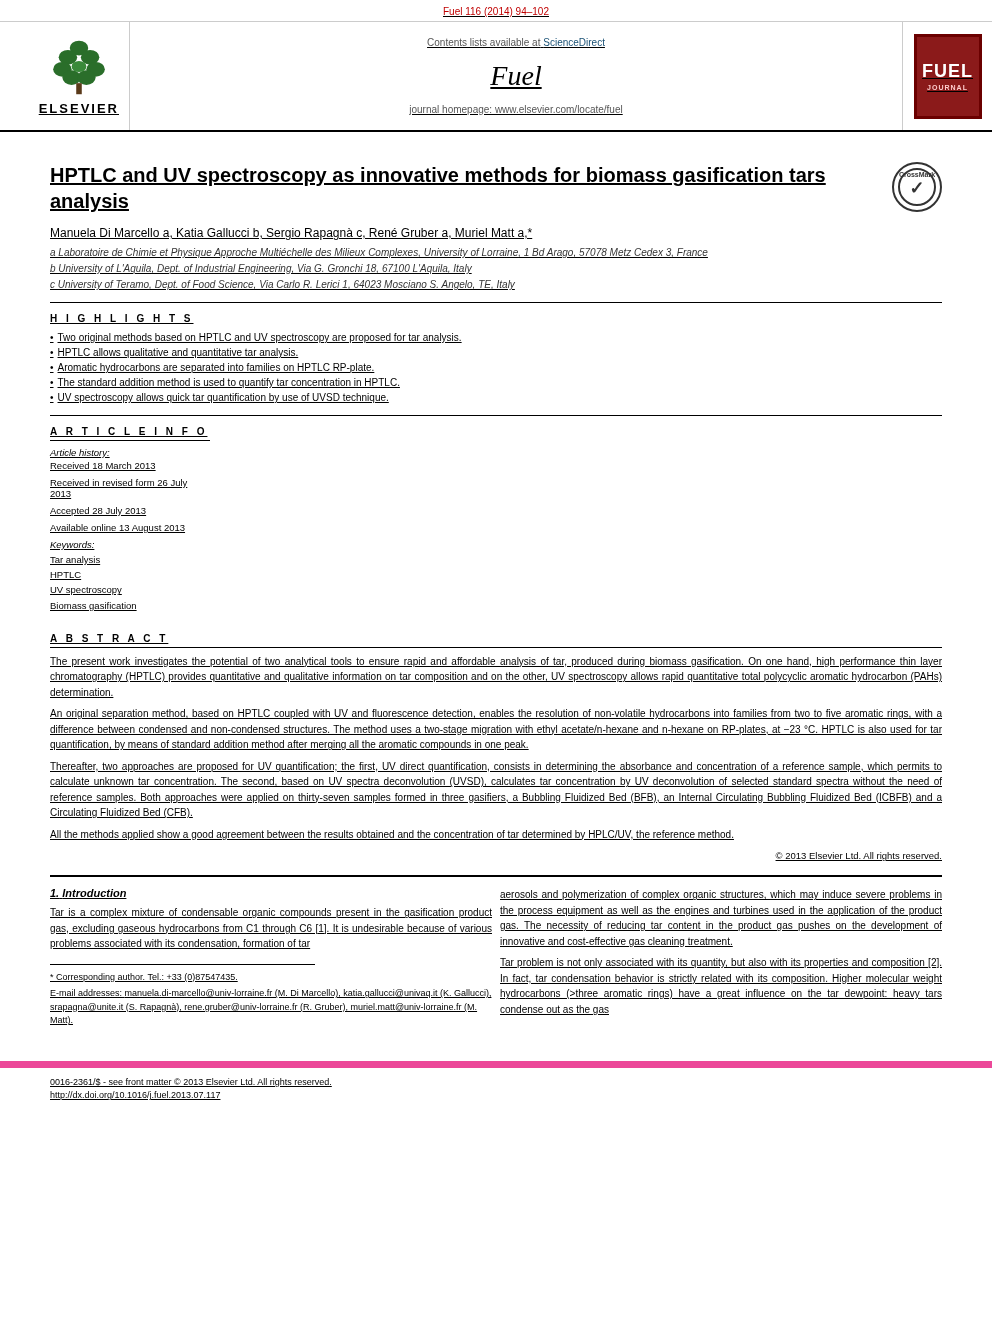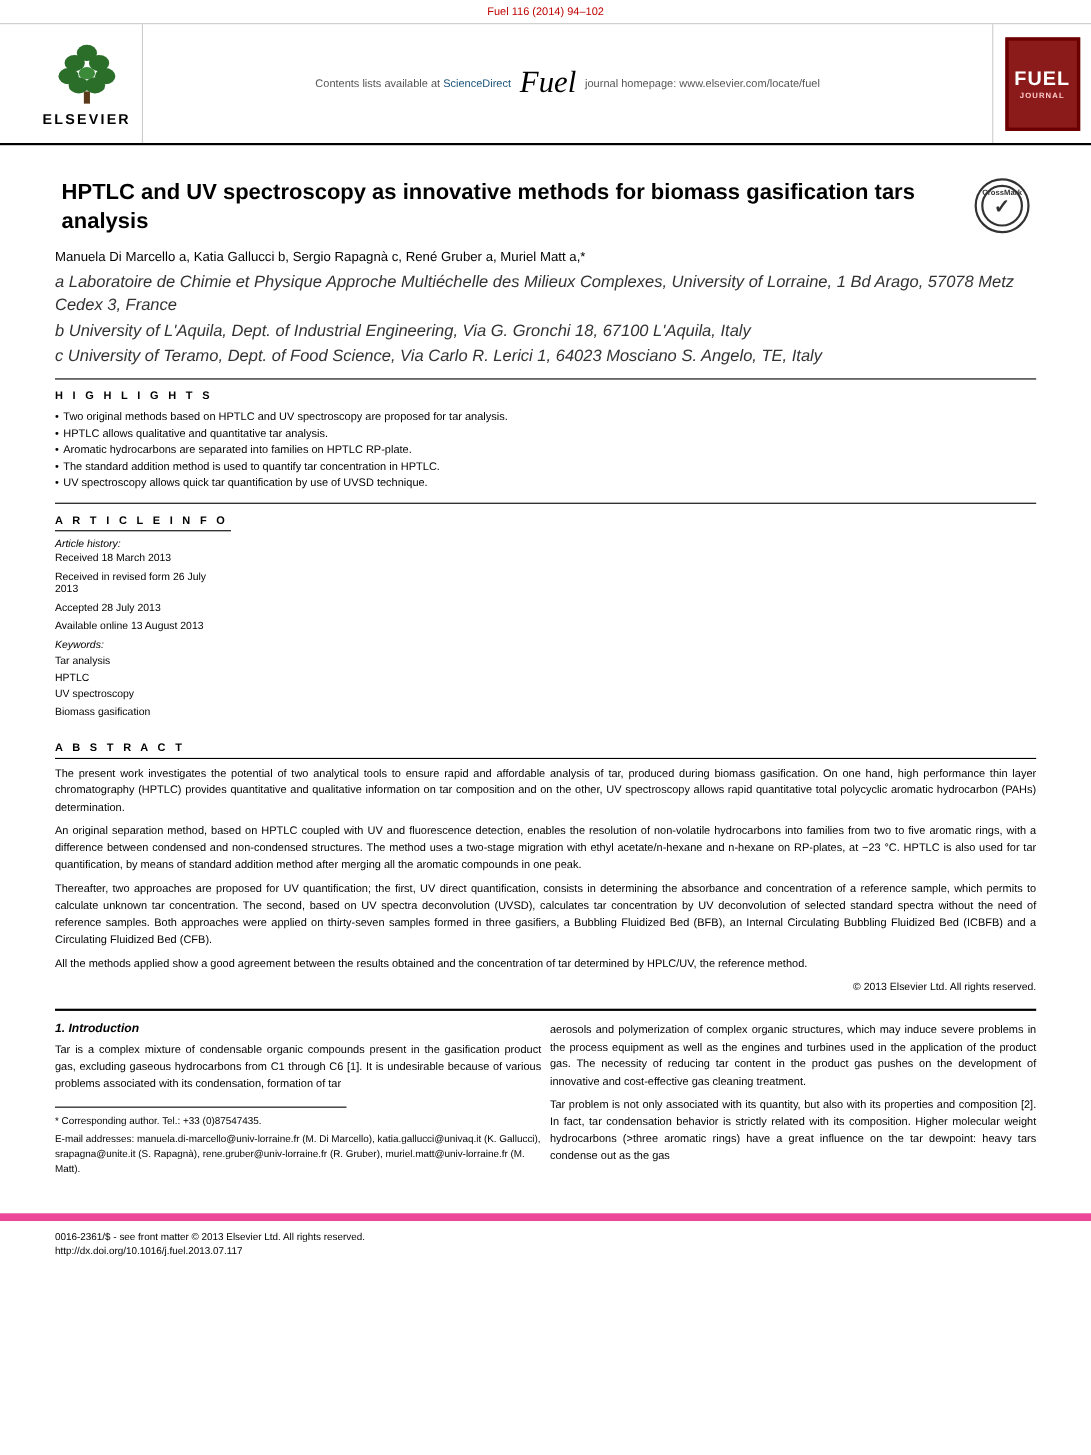--- a/index.html
+++ b/index.html
@@ -9,20 +9,21 @@
       font-size: 10px;
       color: #000;
       width: 992px;
       min-height: 1323px;
     }
 
     .page {
       width: 992px;
       background: #fff;
       padding: 0;
+      text-decoration: underline;
     }
 
     
     .top-bar {
       text-align: center;
       padding: 6px 0 4px 0;
       font-size: 10px;
       color: #c00000;
       border-bottom: 1px solid #ccc;
       font-family: Arial, sans-serif;
@@ -63,20 +64,21 @@
       font-size: 13px;
       font-family: Arial, sans-serif;
       font-weight: bold;
       color: #000;
       letter-spacing: 2px;
     }
 
     .header-center {
       flex: 1;
       display: flex;
+      flex-direction: column;
       align-items: center;
       justify-content: center;
       padding: 10px 20px;
       gap: 8px;
     }
 
     .sciencedirect-line {
       font-size: 10px;
       font-family: Arial, sans-serif;
       color: #555;
@@ -130,21 +132,21 @@
     }
 
     
     .main-content {
       padding: 20px 50px 20px 50px;
     }
 
     
     .article-title-section {
       display: flex;
-      justify-content: center;
+      justify-content: space-between;
       align-items: flex-start;
       margin-bottom: 12px;
       margin-top: 10px;
     }
 
     .article-title {
       font-size: 20px;
       font-family: Arial, sans-serif;
       font-weight: bold;
       color: #000;
@@ -170,21 +172,21 @@
 
     
     .authors-line {
       font-size: 12px;
       font-family: Arial, sans-serif;
       color: #000;
       margin-bottom: 6px;
     }
 
     .affiliation-line {
-      font-size: 15px;
+      font-size: 10px;
       font-family: Arial, sans-serif;
       font-style: italic;
       color: #333;
       line-height: 1.4;
       margin-bottom: 2px;
     }
 
     .section-divider {
       border: none;
       border-top: 1px solid #000;

